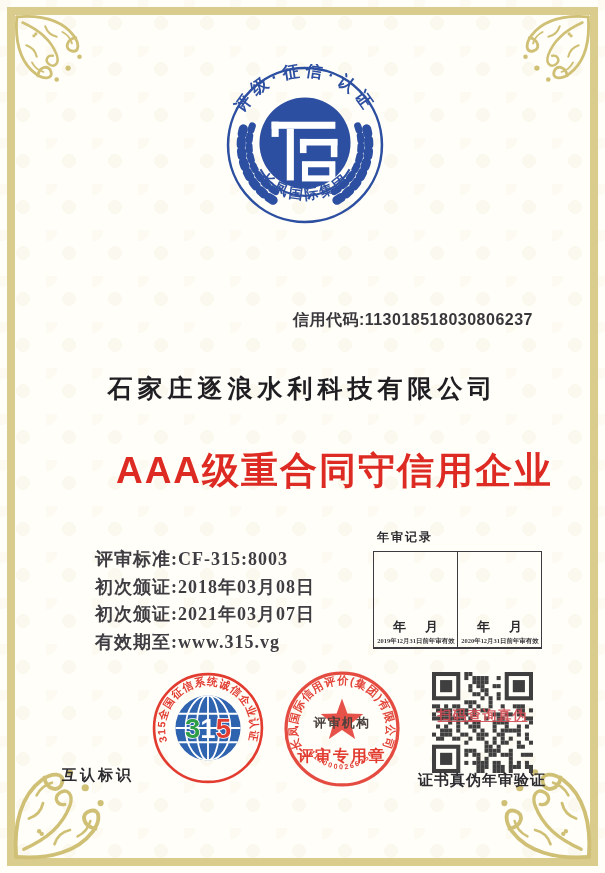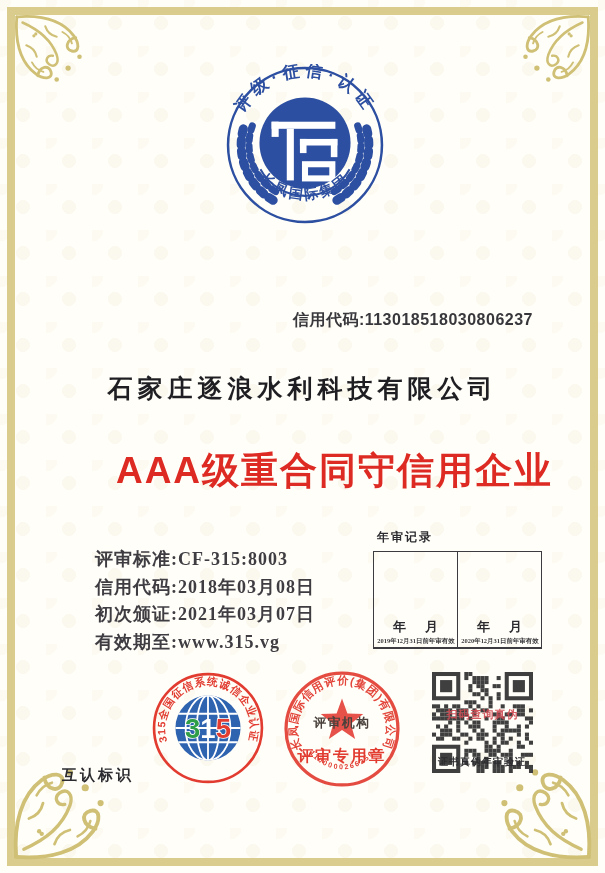--- a/index.html
+++ b/index.html
@@ -38,23 +38,23 @@
          font-size:13px;font-weight:bold;color:#2c2c30;font-family:"Liberation Serif",serif;}
   .ar-note{position:absolute;bottom:1px;left:0;width:100%;text-align:center;white-space:nowrap;
            font-size:7px;font-weight:bold;color:#3a3a3e;transform:scale(0.92);font-family:"Liberation Serif",serif;}
   .cf315{position:absolute;left:48px;top:699px;width:100px;height:63px;}
   .cf-cap{position:absolute;left:53px;top:766px;width:90px;text-align:center;
           font-size:15px;font-weight:bold;color:#2c2c30;letter-spacing:3px;}
   .globe{position:absolute;left:151px;top:671px;width:114px;height:114px;}
   .stamp{position:absolute;left:283px;top:670px;width:118px;height:118px;}
   .qr{position:absolute;left:432px;top:672px;width:101px;height:101px;}
   .qr-ov{position:absolute;left:432px;top:707px;width:101px;text-align:center;
-         font-size:11px;font-weight:bold;color:#cf4a52;opacity:.9;filter:blur(.3px);letter-spacing:1px;}
-  .qr-cap{position:absolute;left:412px;top:755px;width:140px;text-align:center;
-          font-size:10px;font-weight:bold;color:#2c2c30;letter-spacing:1px;}
+         font-size:14px;font-weight:bold;color:#cf4a52;opacity:.9;filter:blur(.3px);letter-spacing:1px;text-decoration:underline;}
+  .qr-cap{position:absolute;left:412px;top:771px;width:140px;text-align:center;
+          font-size:15px;font-weight:bold;color:#2c2c30;letter-spacing:1px;}
 </style>
 </head>
 <body>
 
 <div class="cert">
 
   <div class="frame"></div>
 
   <div class="corner c-tl">
     <svg viewBox="0 0 100 100">
@@ -171,21 +171,21 @@
       </text>
     </svg>
   </div>
 
   <div class="ccode">信用代码:113018518030806237</div>
   <div class="company">石家庄逐浪水利科技有限公司</div>
   <div class="award">AAA级重合同守信用企业</div>
 
   <div class="details">
     <div>评审标准:CF-315:8003</div>
-    <div>信用代码:2018年03月08日</div>
+    <div>初次颁证:2018年03月08日</div>
     <div>初次颁证:2021年03月07日</div>
     <div>有效期至:www.315.vg</div>
   </div>
 
   <div class="ar-label">年审记录</div>
   <div class="ar-box">
     <div class="ar-cell">
       <div class="ar-ym">
         <span>年</span>
         <span>月</span>

